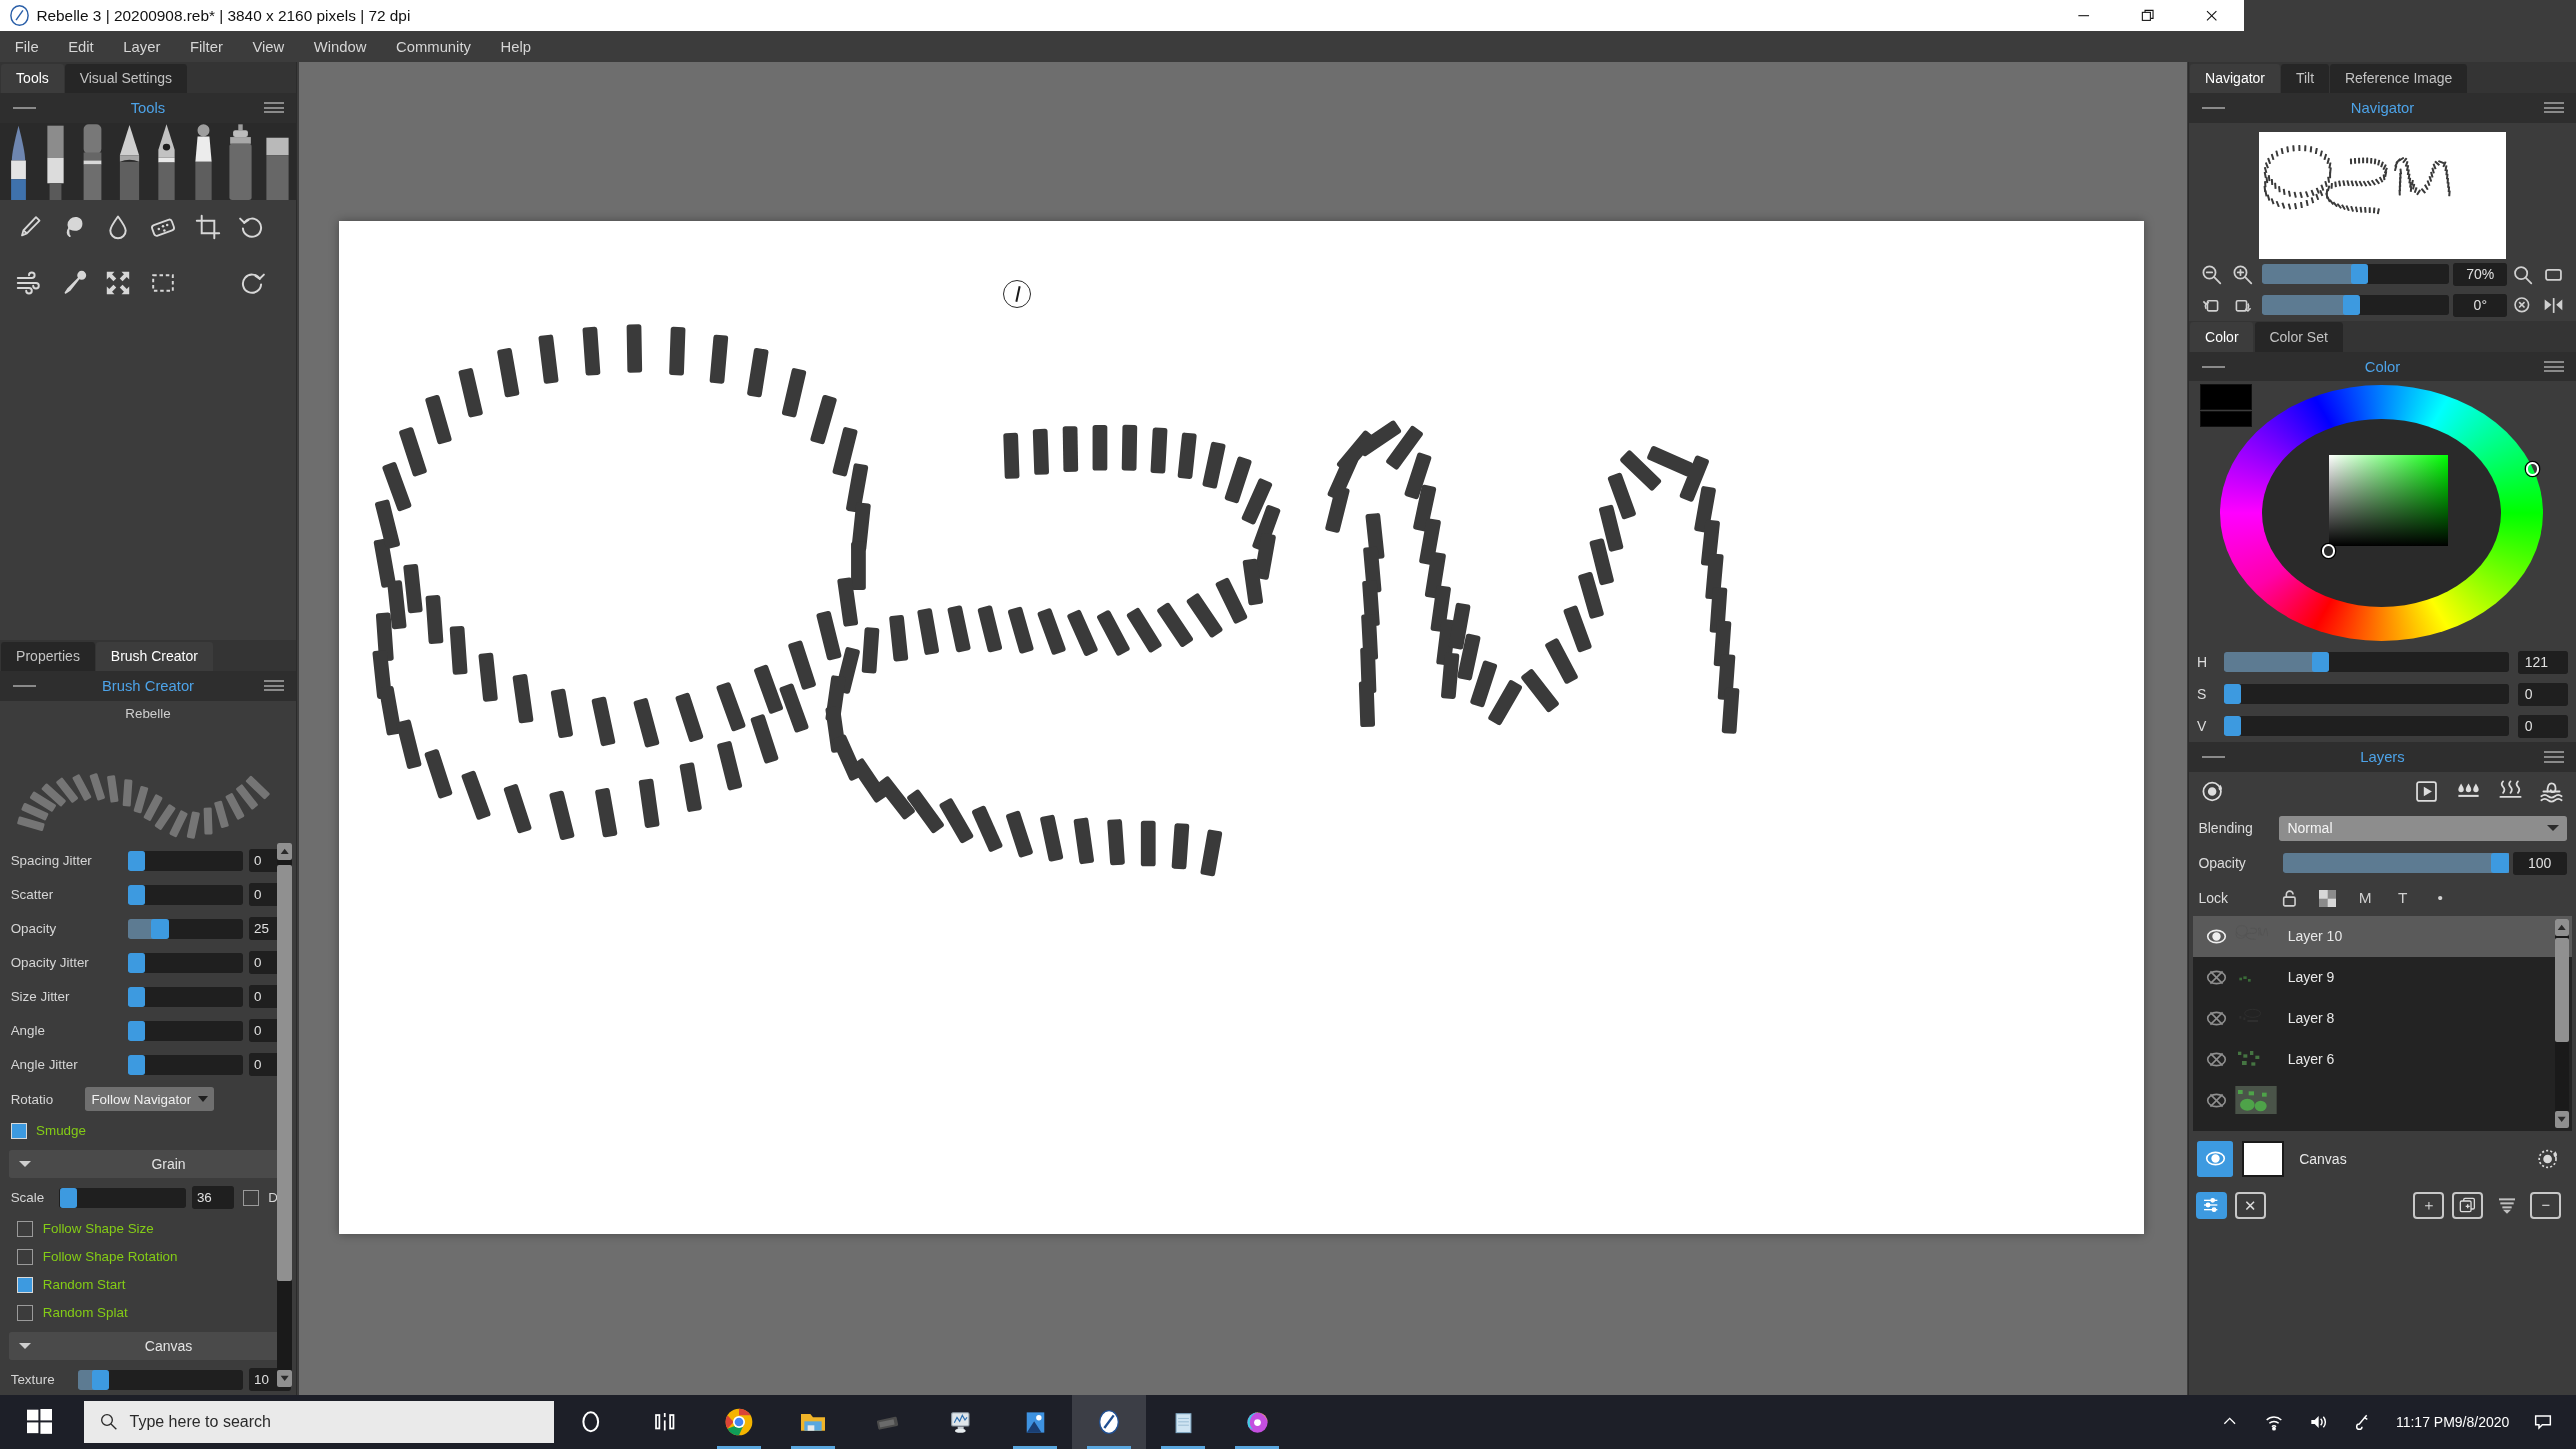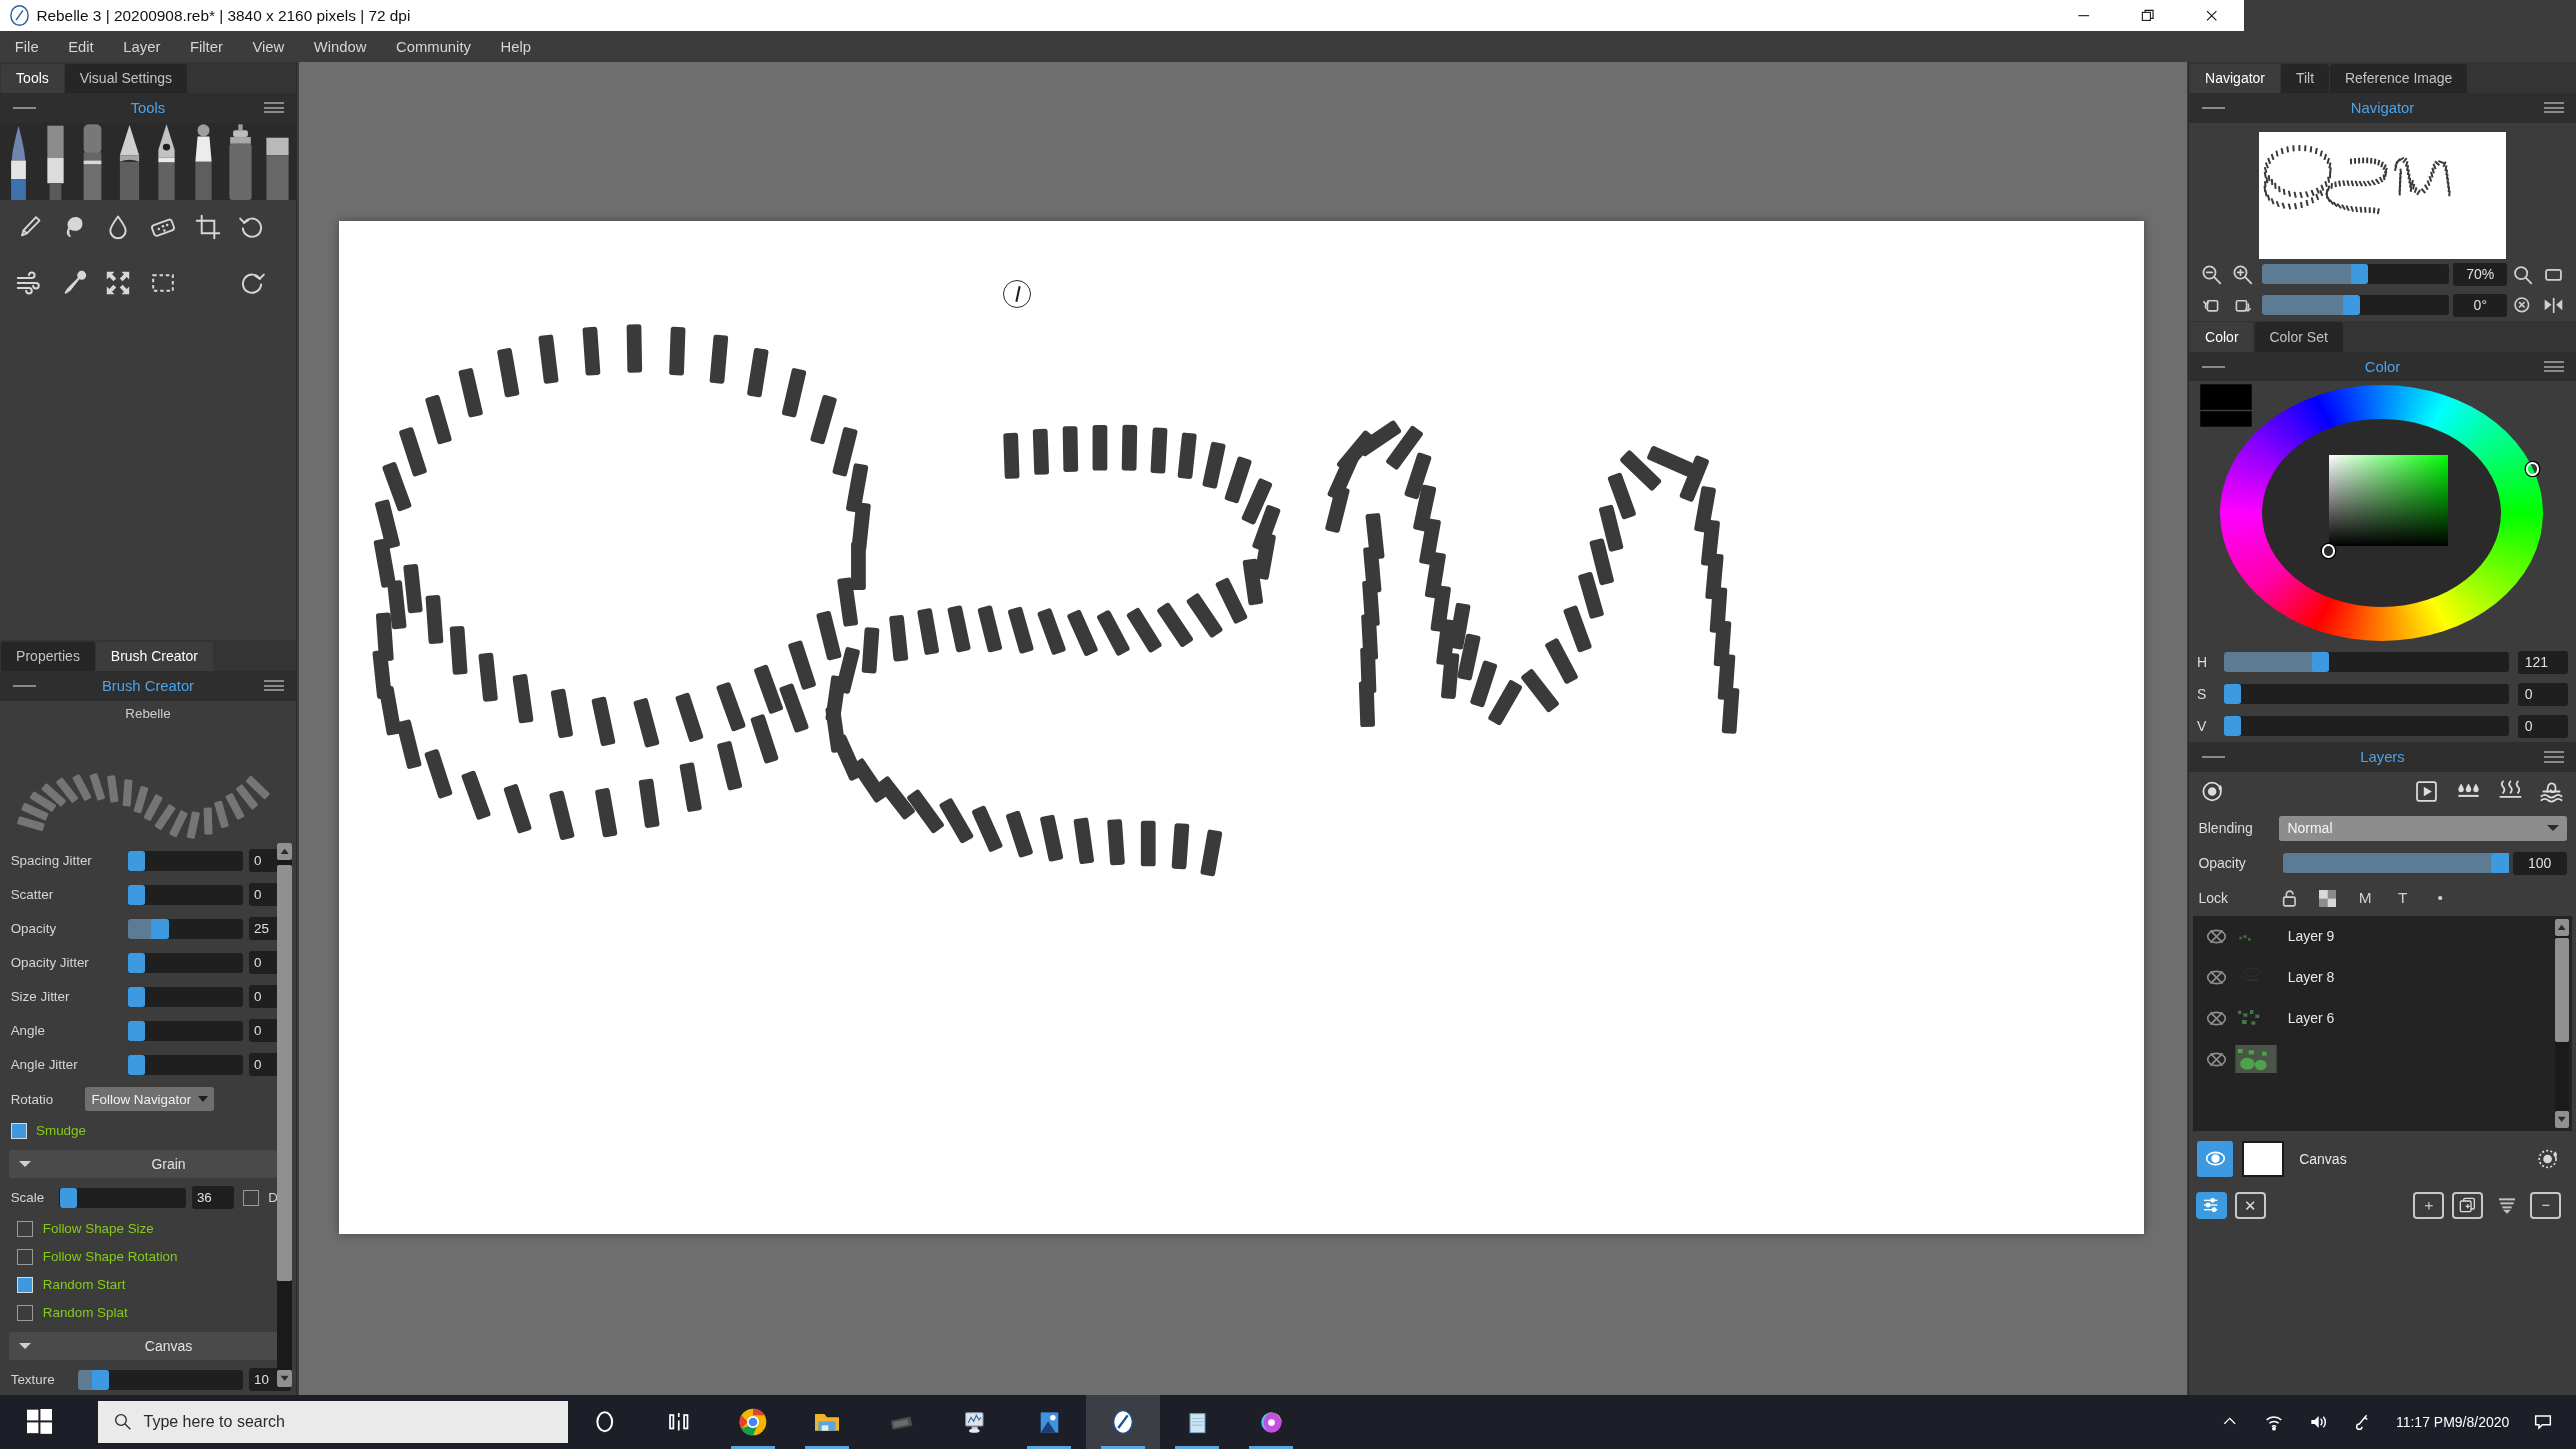--- a/index.html
+++ b/index.html
@@ -183,21 +183,21 @@
   .ltbtn.on { background:#3d9ae0; border-color:#3d9ae0; }
 
   
   #taskbar {
     position:absolute; left:0; bottom:0; width:2576px; height:54px;
     background:#1d1f28; display:flex; align-items:center;
   }
   #startbtn { width:79px; height:54px; display:flex; align-items:center; justify-content:center; }
   #searchbox {
     width:470px; height:42px; background:#eaeaea; display:flex; align-items:center;
-    margin-left:19px; padding-left:14.8px;
+    margin-left:5px; padding-left:14.8px;
   }
   #searchbox .stxt { font-size:16px; color:#2a2a2a; margin-left:10.7px; }
   .tbapp { width:74px; height:54px; display:flex; align-items:center; justify-content:center; position:relative; }
   .tbapp.active { background:rgba(255,255,255,.14); }
   .tbapp .uline { position:absolute; bottom:0; left:14.8px; right:14.8px; height:3.4px; background:#5aa7df; }
   #tray { margin-left:auto; display:flex; align-items:center; padding-right:10.7px; }
   #tray .tricon { width:44px; height:54px; display:flex; align-items:center; justify-content:center; color:#fff; }
   #clock { display:flex; flex-direction:row; align-items:flex-end; color:#fff; font-size:14px;
     line-height:20px; padding:0 12px; }
 </style>
@@ -1234,20 +1234,35 @@
             <rect x="13" y="13" width="13" height="13" fill="#d8d8d8"></rect>
           </svg>
         </span>
       <span class="li">M</span>
       <span class="li">T</span>
       <span class="li">•</span>
     </span>
   </div>
 
   <div id="layerlist">
+    <div class="layerrow sel">
+      <span class="eye">
+        <svg width="23" height="23" viewBox="0 0 34 34" fill="none" stroke="#eee" stroke-width="2.4">
+          <ellipse cx="17" cy="17" rx="13" ry="9"></ellipse>
+            <circle cx="17" cy="17" r="5" fill="#eee"></circle>
+          </svg>
+        </span>
+      <span class="thumb">
+        <svg width="42" height="28" viewBox="0 0 2690 1510" preserveAspectRatio="none" opacity=".5">
+          <use href="#letter-o" fill="#444"></use>
+            <use href="#letter-e" fill="#444"></use>
+            <use href="#letter-m" fill="#444"></use>
+          </svg></span>
+      <span class="lname">Layer 10</span>
+    </div>
     <div class="layerrow">
       <span class="eye">
         <svg width="23" height="23" viewBox="0 0 34 34" fill="none" stroke="#8f8f8f" stroke-width="2.4">
           <ellipse cx="17" cy="17" rx="13" ry="9"></ellipse>
             <line x1="8" y1="8" x2="26" y2="26"></line>
             <line x1="26" y1="8" x2="8" y2="26"></line>
           </svg>
         </span>
       <span class="thumb">
         <svg width="42" height="28" viewBox="0 0 62 42">

